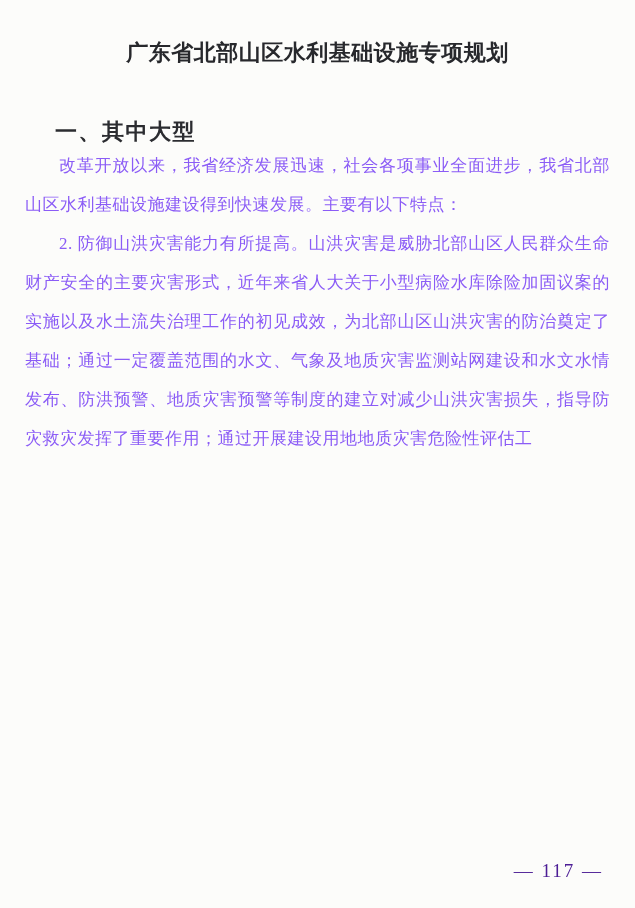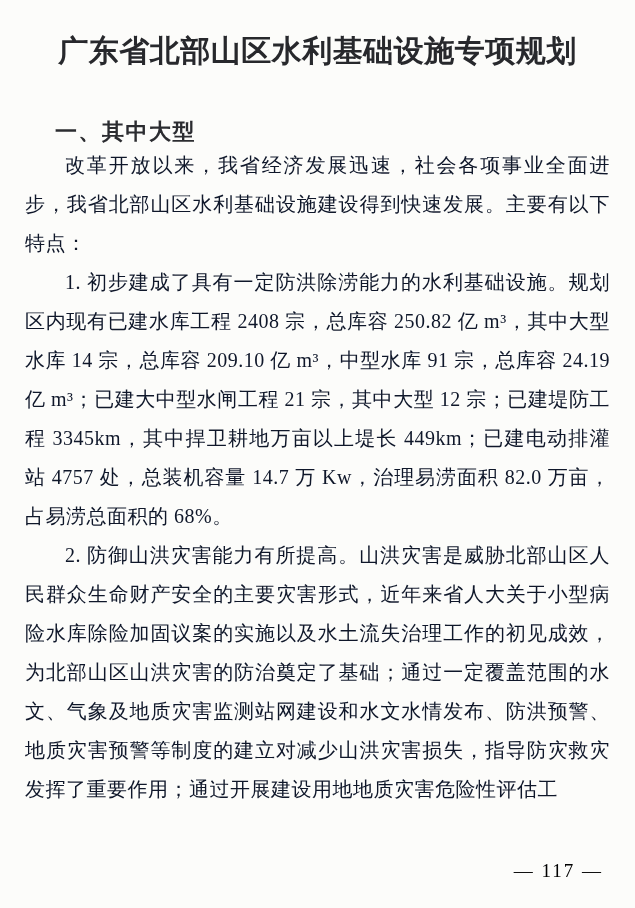--- a/index.html
+++ b/index.html
@@ -16,26 +16,26 @@
     color: #2e2f33;
     overflow: hidden;
     box-sizing: border-box;
     padding: 34px 25px 0 25px;
     font-family: "Liberation Serif", serif;
   }
   .doc-title {
     margin: 0;
     padding: 0 10px;
     text-align: center;
-    font-size: 30px;
+    font-size: 22px;
     line-height: 38px;
     font-weight: 700;
     letter-spacing: 0.5px;
     color: #27282c;
-    font-family: Liberation Mono, monospace;
+    font-family: Liberation Serif, serif;
   }
   .section-heading {
     margin: 46px 0 0 30px;
     font-size: 22px;
     line-height: 28px;
     font-weight: 700;
     letter-spacing: 1.5px;
     color: #2b2c30;
     font-family: "Liberation Sans", sans-serif;
   }
@@ -43,49 +43,48 @@
     margin: 14px 0 8px 2px;
     font-size: 21px;
     line-height: 30px;
     font-style: italic;
     letter-spacing: 1px;
     color: #33343a;
     font-family: "Liberation Serif", serif;
   }
   .doc-body p {
     margin: 0;
-    font-size: 20px;
+    font-size: 17px;
     line-height: 39px;
     letter-spacing: 0.5px;
     text-indent: 2em;
     text-align: justify;
-    color: #0f172a;
+    color: #8b5cf6;
     font-family: "Liberation Serif", serif;
   }
   .page-number {
     position: absolute;
     right: 32px;
     top: 860px;
     font-size: 19px;
     letter-spacing: 2px;
-    color: #000000;
+    color: #4c1d95;
     font-family: "Liberation Serif", serif;
   }
 </style>
 </head>
 <body>
 
 <div class="page">
 
   <h1 class="doc-title">广东省北部山区水利基础设施专项规划</h1>
 
   <h2 class="section-heading">一、其中大型</h2>
 
 
   <section class="doc-body">
     <p>改革开放以来，我省经济发展迅速，社会各项事业全面进步，我省北部山区水利基础设施建设得到快速发展。主要有以下特点：</p>
-    <p>1. 初步建成了具有一定防洪除涝能力的水利基础设施。规划区内现有已建水库工程 2408 宗，总库容 250.82 亿 m³，其中大型水库 14 宗，总库容 209.10 亿 m³，中型水库 91 宗，总库容 24.19 亿 m³；已建大中型水闸工程 21 宗，其中大型 12 宗；已建堤防工程 3345km，其中捍卫耕地万亩以上堤长 449km；已建电动排灌站 4757 处，总装机容量 14.7 万 Kw，治理易涝面积 82.0 万亩，占易涝总面积的 68%。</p>
     <p>2. 防御山洪灾害能力有所提高。山洪灾害是威胁北部山区人民群众生命财产安全的主要灾害形式，近年来省人大关于小型病险水库除险加固议案的实施以及水土流失治理工作的初见成效，为北部山区山洪灾害的防治奠定了基础；通过一定覆盖范围的水文、气象及地质灾害监测站网建设和水文水情发布、防洪预警、地质灾害预警等制度的建立对减少山洪灾害损失，指导防灾救灾发挥了重要作用；通过开展建设用地地质灾害危险性评估工</p>
   </section>
 
   <div class="page-number">— 117 —</div>
 
 </div>
 
 </body></html>

